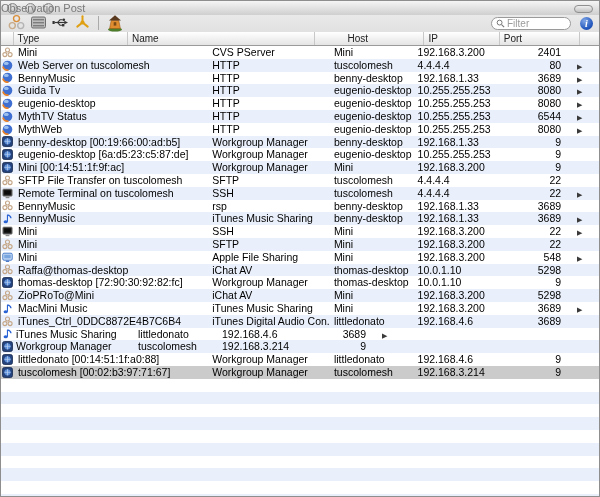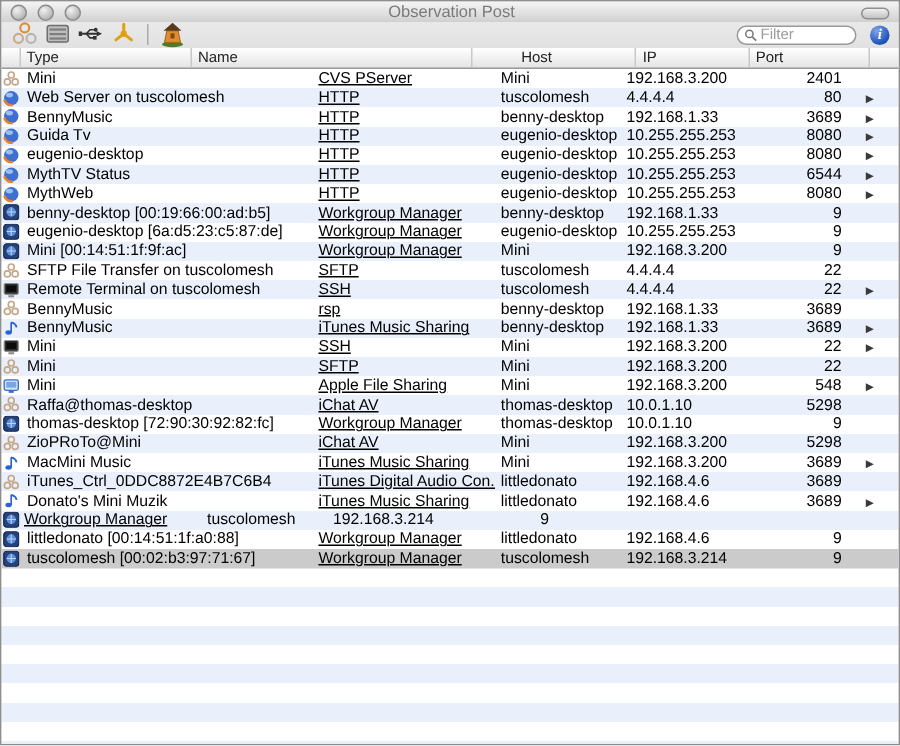--- a/index.html
+++ b/index.html
@@ -13,21 +13,21 @@
     position:absolute;left:0;top:0;width:600px;height:14px;
     background:linear-gradient(#f5f5f5,#cfcfcf);
   }
   .winbtns{position:absolute;left:6px;top:2px;display:flex;gap:7px;}
   .winbtn{
     width:11px;height:11px;border-radius:50%;
     background:radial-gradient(circle at 35% 30%,#f2f2f2,#b9b9b9 70%,#9a9a9a);
     border:1px solid #8b8b8b;box-sizing:border-box;
   }
   .wtitle{
-    position:absolute;left:0;right:0;top:1px;text-align:center;
+    position:absolute;left:0;right:0;top:1px;text-align:left;
     font-size:11px;color:#7a7a7a;
   }
   .pill{
     position:absolute;right:8px;top:4px;width:19px;height:8px;border-radius:4px;
     background:linear-gradient(#efefef,#c2c2c2);border:1px solid #8f8f8f;box-sizing:border-box;
   }
   
   .toolbar{
     position:absolute;left:0;top:14px;width:600px;height:33px;
     background:linear-gradient(#e9e9e9,#dadada);
@@ -68,21 +68,21 @@
   
   .rows{
     position:absolute;left:0;top:45px;right:0;bottom:0;
     background:repeating-linear-gradient(180deg,#ffffff 0px,#ffffff 12.8px,#eaf0fb 12.8px,#eaf0fb 25.6px);
   }
   .row{display:flex;height:12.8px;font-size:10.5px;line-height:12.8px;color:#000;}
   .row.selected{background:#cbcbcb;}
   .cell{white-space:nowrap;overflow:hidden;box-sizing:border-box;}
   .c-icon{width:13px;display:flex;align-items:center;justify-content:center;}
   .c-name{width:197px;padding-left:4px;}
-  .c-type{width:120px;padding-left:2px;text-decoration:underline;}
+  .c-type{width:120px;padding-left:2px;}
   .c-host{width:85px;padding-left:4px;}
   .c-ip{width:79px;padding-left:3px;}
   .c-port{width:72px;text-align:right;padding-right:4px;}
   .c-arrow{width:34px;padding-left:12px;}
   .disclosure{font-size:7px;color:#3a3a3a;line-height:12.8px;}
   .icon-svg{display:block;}
 </style>
 </head>
 <body>
 
@@ -496,21 +496,20 @@
         <div class="cell c-arrow"></div>
       </div>
       <div class="row">
         <div class="cell c-icon">
           <svg class="icon-svg" width="11" height="11" viewBox="0 0 11 11">
             <ellipse cx="3.7" cy="8.7" rx="2.1" ry="1.5" fill="#2a63d4"></ellipse>
             <rect x="4.9" y="1.8" width="1.1" height="7" fill="#2a63d4"></rect>
             <path d="M5.4 1.9 c2.2 0.5 3.4 1.3 3.6 3.4" stroke="#2a63d4" stroke-width="1.3" fill="none"></path>
           </svg>
         </div>
-        <div class="cell c-name">Donato's Mini Muzik</div>
         <div class="cell c-type">iTunes Music Sharing</div>
         <div class="cell c-host">littledonato</div>
         <div class="cell c-ip">192.168.4.6</div>
         <div class="cell c-port">3689</div>
         <div class="cell c-arrow"><span class="disclosure">▶</span></div>
       </div>
       <div class="row">
         <div class="cell c-icon">
           <svg class="icon-svg" width="11" height="11" viewBox="0 0 11 11">
             <rect x="0.5" y="0.5" width="10" height="10" rx="2" fill="#24427c" stroke="#16294e" stroke-width="0.8"></rect>

